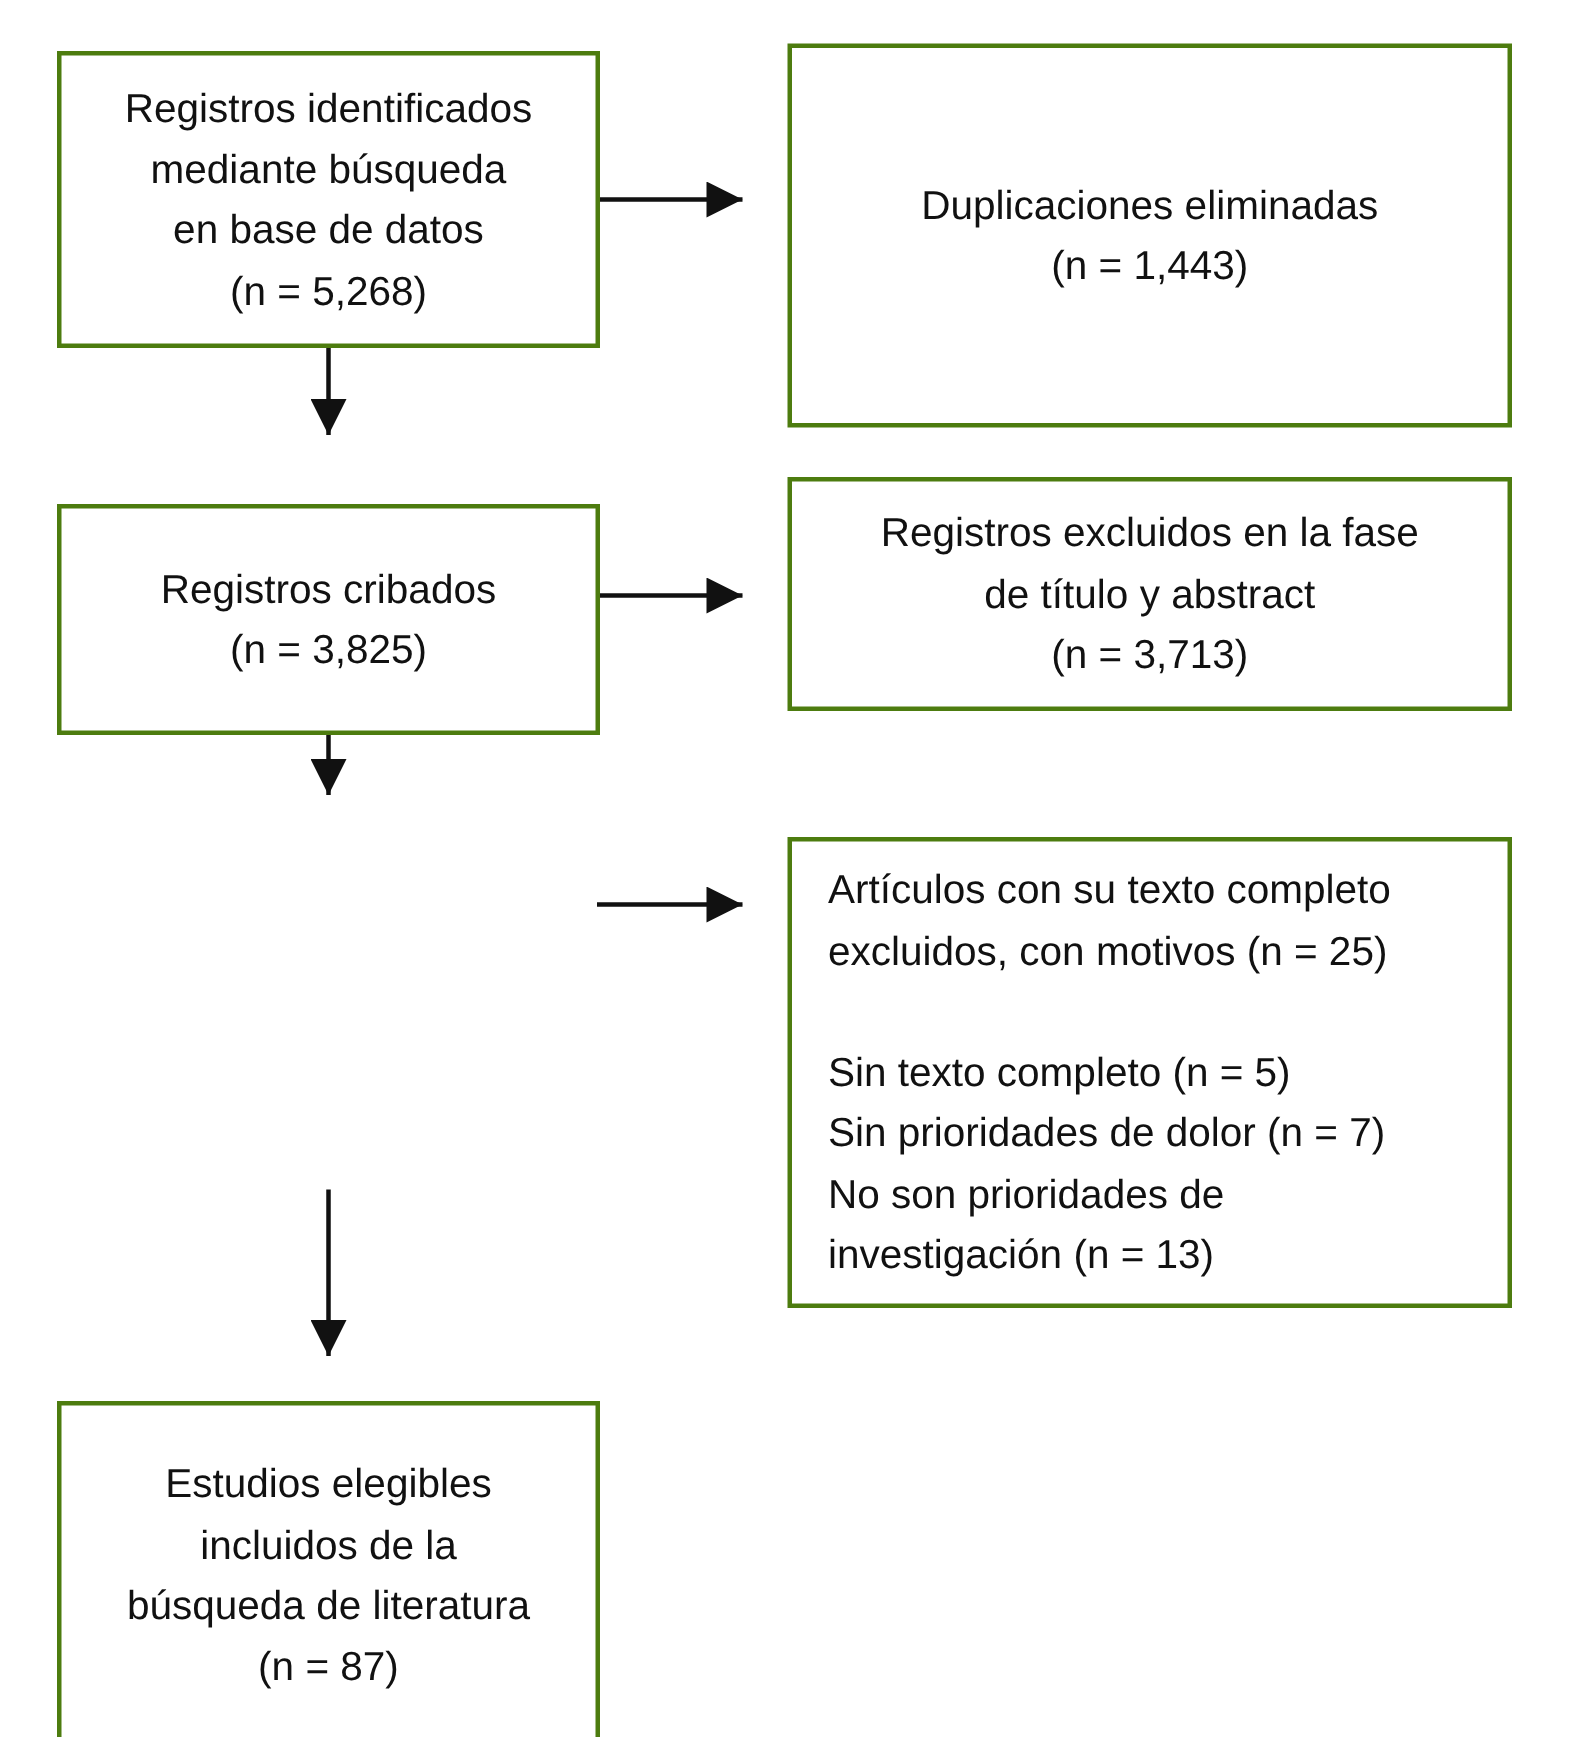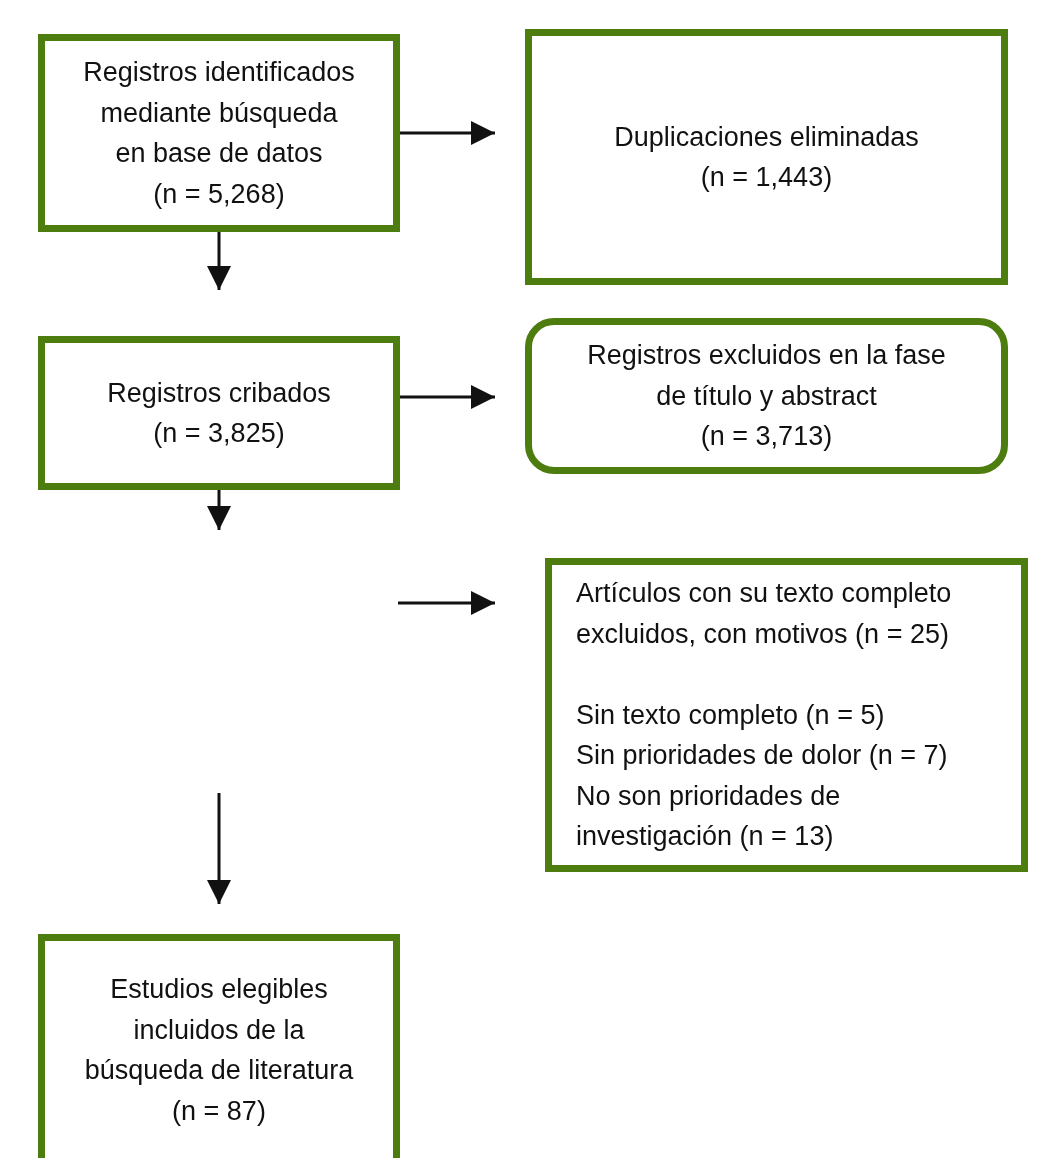--- a/index.html
+++ b/index.html
@@ -24,46 +24,45 @@
     height: 1158px;
     pointer-events: none;
   }
   .connectors line {
     stroke: #111111;
     stroke-width: 3;
   }
   .box {
     position: absolute;
     box-sizing: border-box;
-    border: 7px solid #4d7c0f;
+    border: 3px solid #4d7c0f;
     background: #ffffff;
     display: flex;
     align-items: center;
     justify-content: center;
     font-size: 27px;
     line-height: 1.5;
   }
   .box .txt {
     white-space: pre-line;
   }
   .box.centered {
     text-align: center;
   }
   .box.leftalign {
     text-align: left;
     justify-content: flex-start;
     padding-left: 24px;
     padding-right: 28px;
-    margin-left: 20px;
   }
   
   .b1 { left: 38px;  top: 34px;  width: 362px; height: 198px; }
   .b2 { left: 525px; top: 29px;  width: 483px; height: 256px; }
   .b3 { left: 38px;  top: 336px; width: 362px; height: 154px; }
-  .b4 { left: 525px; top: 318px; width: 483px; height: 156px; border-radius: 29px; }
+  .b4 { left: 525px; top: 318px; width: 483px; height: 156px; }
   .b5 { left: 38px;  top: 560px; width: 362px; height: 235px; }
   .b6 { left: 525px; top: 558px; width: 483px; height: 314px; }
   .b7 { left: 38px;  top: 934px; width: 362px; height: 232px; }
 </style>
 </head>
 <body>
 
 <div class="canvas">
 
   <svg class="connectors" viewBox="0 0 1064 1158" xmlns="http://www.w3.org/2000/svg">

